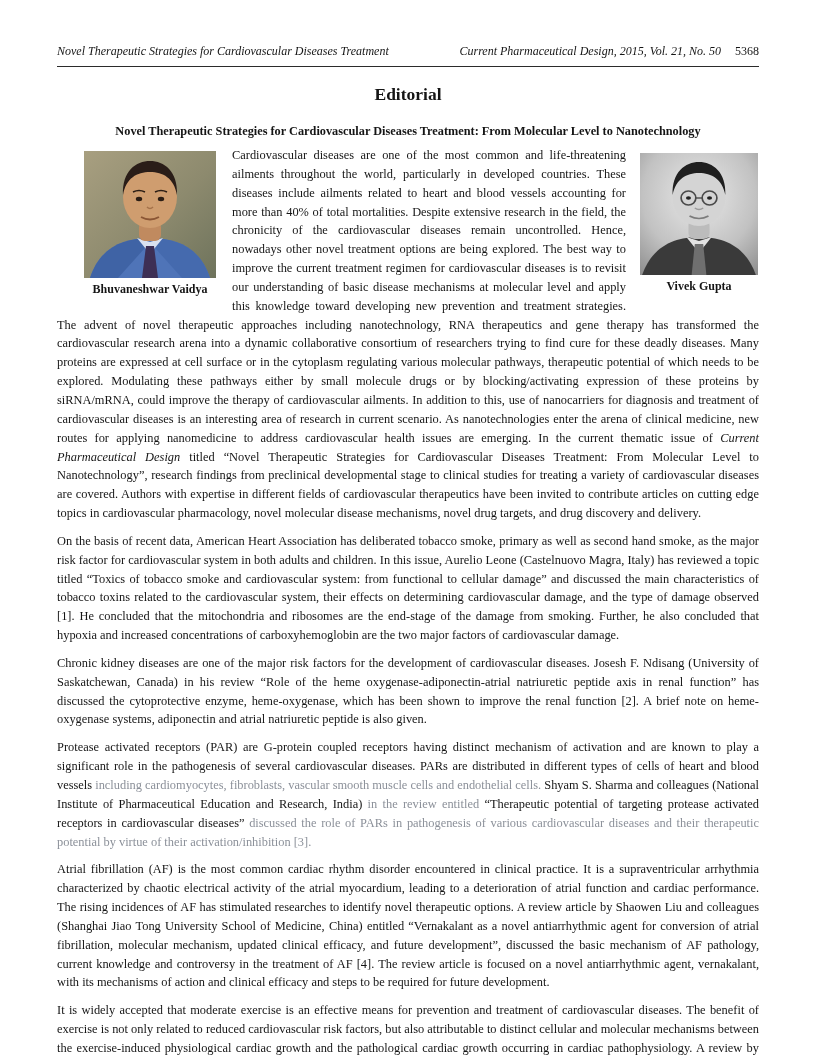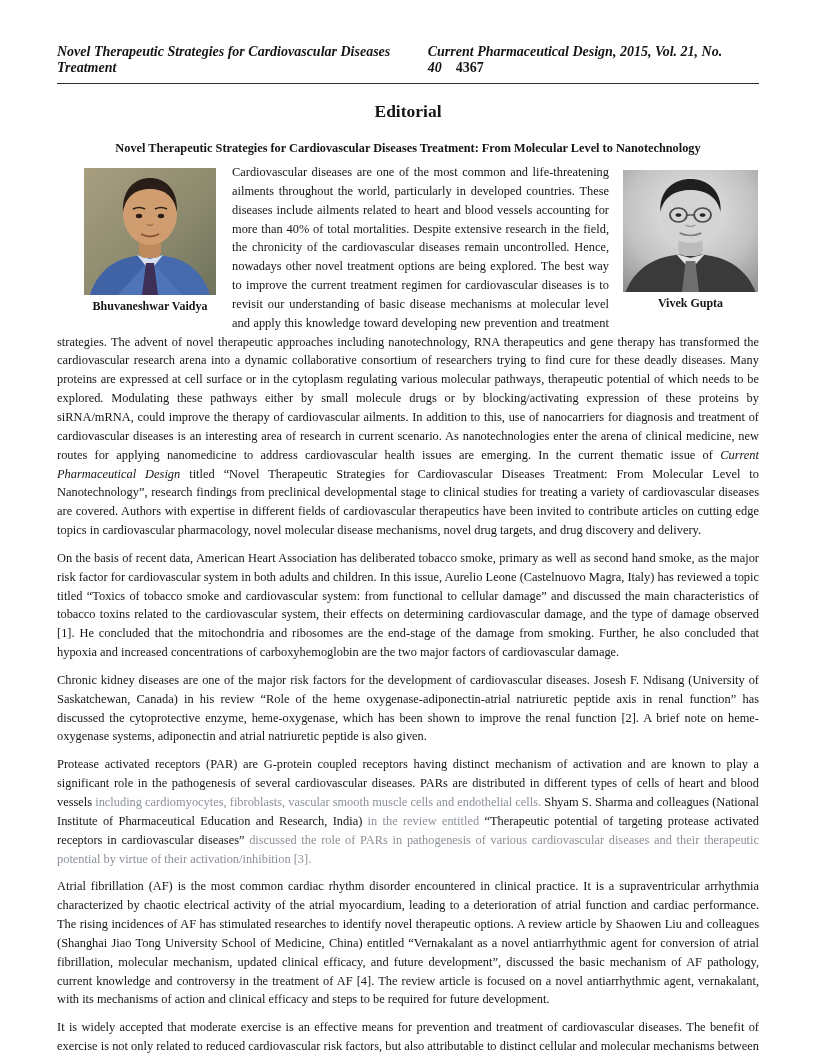--- a/index.html
+++ b/index.html
@@ -9,57 +9,57 @@
   }
   html,body{margin:0;padding:0;}
   body{
     width:816px;height:1056px;background:#ffffff;overflow:hidden;
     font-family:"Liberation Serif","DejaVu Serif",serif;
     color:var(--body-text);
   }
   .page{padding:42px 57px 0 57px;}
   .running-header{
     display:flex;justify-content:space-between;align-items:flex-start;
-    font-size:14px;font-weight:bold;font-style:italic;
+    font-size:12px;font-weight:normal;font-style:italic;
     padding:2px 0 7px 0;border-bottom:1.4px solid var(--rule-line);
   }
   .rh-right .pageno{font-style:normal;margin-left:14px;}
   .title{
     text-align:center;font-size:17.5px;font-weight:bold;
     margin:17px 0 19px 0;
   }
   .subtitle{
     text-align:center;font-size:12.3px;font-weight:bold;
     margin:0 0 7px 0;
   }
   .article{font-size:12.4px;line-height:1.52;text-align:justify;}
   .para{margin:0 0 9px 0;}
   .fig{margin:0;}
   .fig-left{float:left;width:132px;margin:5px 16px 12px 27px;}
-  .fig-right{float:right;width:135px;margin:7px 1px 4px 14px;}
+  .fig-right{float:right;width:118px;margin:7px 1px 4px 14px;}
   .fig svg{display:block;width:100%;}
   .fig-left svg{height:127px;}
   .fig-right svg{height:122px;}
   .fig figcaption{
     text-align:center;font-weight:bold;font-size:12px;
     margin-top:2px;white-space:nowrap;
   }
   .i{font-style:italic;}
   .b{font-weight:normal;}
   .muted{color:var(--muted-text);}
 </style>
 </head>
 <body>
 
 <div class="page">
 
   <div class="running-header">
     <span class="rh-left">Novel Therapeutic Strategies for Cardiovascular Diseases Treatment</span>
     <span class="rh-right">
-      <span class="cit">Current Pharmaceutical Design, 2015, Vol. 21, No. 40</span><span class="pageno">4367</span>
+      <span class="cit">Current Pharmaceutical Design, 2015, Vol. 21, No. 50</span><span class="pageno">5368</span>
     </span>
   </div>
 
   <h1 class="title">Editorial</h1>
   <h2 class="subtitle">Novel Therapeutic Strategies for Cardiovascular Diseases Treatment: From Molecular Level to Nanotechnology</h2>
 
   <div class="article">
 
     <figure class="fig fig-left">
       <svg viewBox="0 0 132 127" preserveAspectRatio="none" aria-hidden="true">

